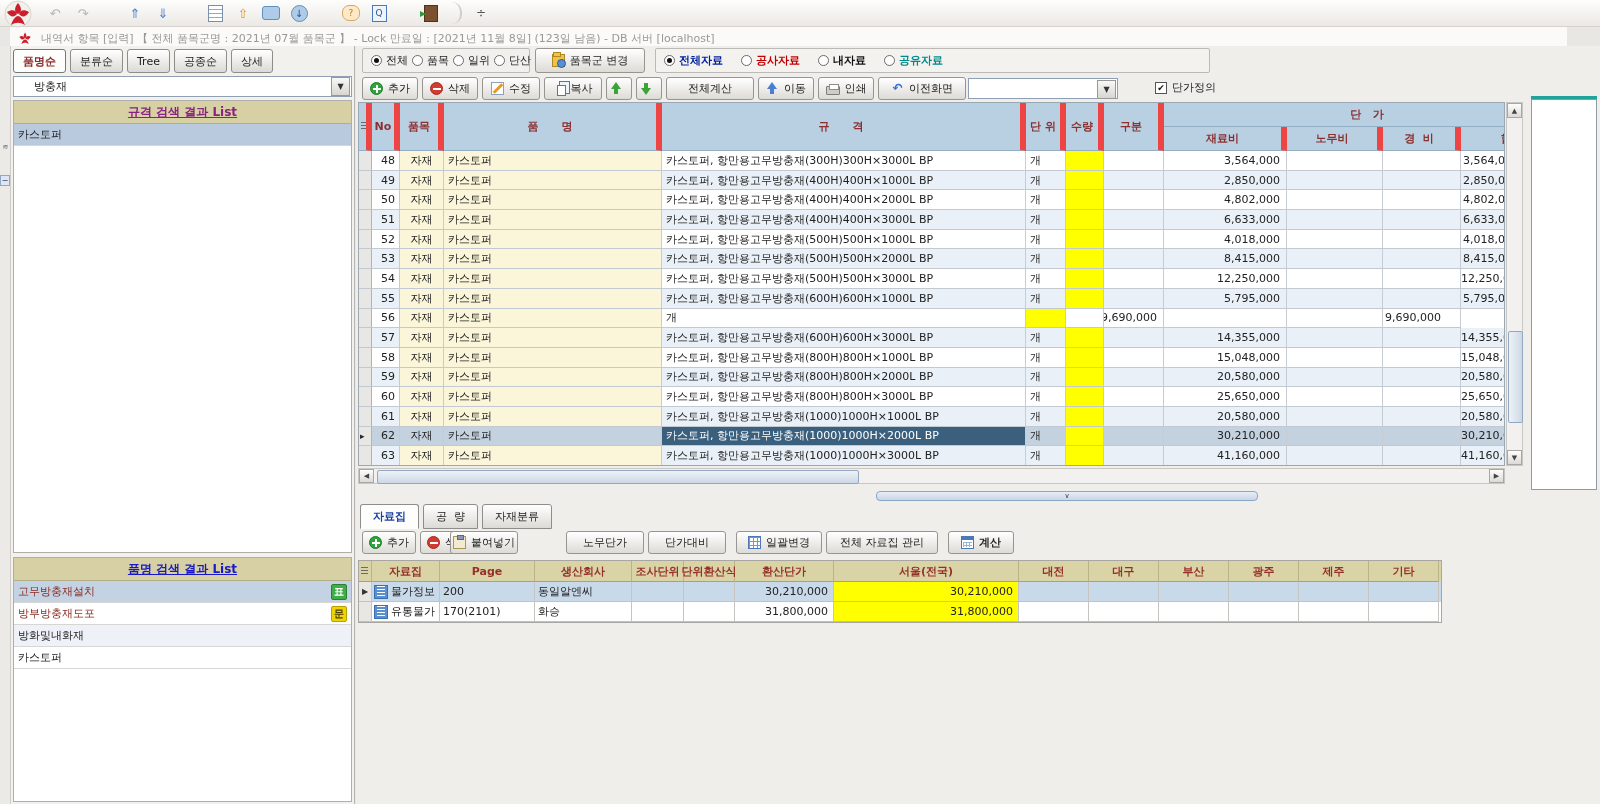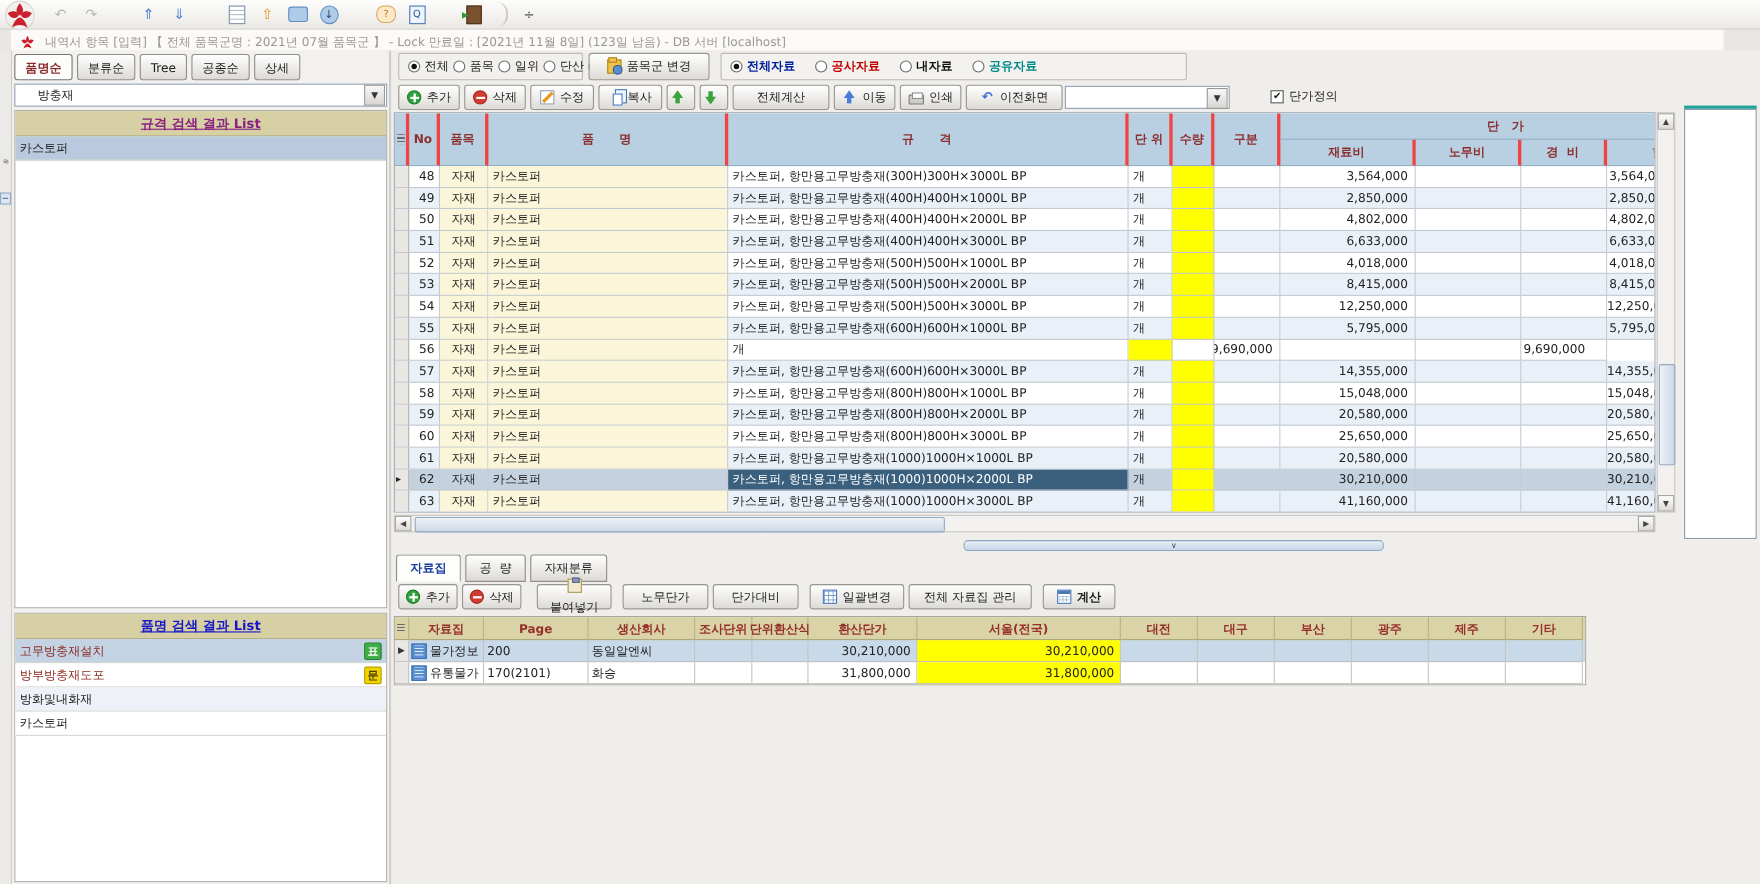--- a/index.html
+++ b/index.html
@@ -99,21 +99,21 @@
   .ic-folder::before{content:"";position:absolute;left:0;top:-3px;width:6px;height:3px;background:#f0c24a;border:1px solid #b08820}
   .ic-folder::after{content:"";position:absolute;right:-2px;bottom:-2px;width:7px;height:7px;border-radius:50%;background:#5a8fd0;border:1px solid #2a5a9a}
   .combo2{position:absolute;left:968px;top:78px;width:150px;height:21px;background:#fff;border:1px solid #8fa0b4;display:flex;box-sizing:border-box}
   .combo2 .sp{flex:1}
   .checkrow{position:absolute;left:1155px;top:80px;display:flex;align-items:center;gap:5px}
   .checkbox{width:12px;height:12px;background:#fff;border:1px solid #555;font-size:9px;line-height:11px;text-align:center;color:#111;box-sizing:border-box}
   
   .grid-wrap{left:358px;top:102px;width:1147px;height:364px;overflow:hidden;background:#fff;border:1px solid #9aa8b4;box-sizing:border-box}
   .mrow,.mhead-low,.mhead{display:grid;grid-template-columns:13px 28px 44px 218px 364px 40px 38px 60px 123px 96px 78px 115px}
   .mhead{grid-template-rows:24px 24px;background:#b9cfe2;color:#8b2f2f;font-weight:bold}
-  .mhead .hc{border-right:3px solid #ef4444;border-bottom:1px solid #93afc6;display:flex;align-items:center;justify-content:center;white-space:pre}
+  .mhead .hc{border-right:6px solid #ef4444;border-bottom:1px solid #93afc6;display:flex;align-items:center;justify-content:center;white-space:pre}
   .mhead .span2{grid-row:1/3}
   .hicon{background-image:repeating-linear-gradient(#6a6a6a 0 1px,transparent 1px 3px);background-size:7px 9px;background-position:2px center;background-repeat:no-repeat}
   .mrow{height:19.7px;background:#fff}
   .mrow:nth-child(even){background:#eaf0f7}
   .mrow .mc{border-right:1px solid #c6ccd3;border-bottom:1px solid #c3c9d0;display:flex;align-items:center;overflow:hidden;white-space:nowrap;box-sizing:border-box}
   .mc.c0{background:#e9e7e3;border-right:1px solid #b5b3af}
   .mc.c1{justify-content:flex-end;padding-right:4px}
   .mc.c2{justify-content:center;background:#fbf6d9}
   .mc.c3{padding-left:4px;background:#fbf6d9}
   .mc.c4,.mc.c5{padding-left:4px}
@@ -282,21 +282,21 @@
   </label>
     <label class="fradio">
     <span class="radio"></span>
     <span>중기</span>
   </label>
 </div>
 <div class="btn" style="left:535px;top:48px;width:110px;height:25px">
   <span class="ic ic-folder"></span>
   <span>품목군 변경</span>
 </div>
-<div class="groupbox" style="left:655px;top:48px;width:424px;background:#f4f2ef;gap:18px">
+<div class="groupbox" style="left:655px;top:48px;width:555px;background:#f4f2ef;gap:18px">
   <label class="fradio sel bold c-blue">
     <span class="radio"></span>
     <span>전체자료</span>
   </label>
     <label class="fradio bold c-red">
     <span class="radio"></span>
     <span>공사자료</span>
   </label>
     <label class="fradio bold c-black">
     <span class="radio"></span>
@@ -661,21 +661,21 @@
 </div>
 <div id="bottom-bar">
   <div class="btn btn2" style="left: 362px; top: 531px; width: 54px;">
     <span class="ic ic-add"></span>
     <span>추가</span>
   </div>
     <div class="btn btn2" style="left: 420px; top: 531px; width: 54px;">
     <span class="ic ic-del"></span>
     <span>삭제</span>
   </div>
-    <div class="btn btn2" style="left: 488px; top: 531px; width: 68px; flex-direction: column;">
+    <div class="btn btn2" style="left: 450px; top: 531px; width: 68px;">
     <span class="ic ic-paste"></span>
     <span>붙여넣기</span>
   </div>
     <div class="btn btn2" style="left: 566px; top: 531px; width: 78px;">
 
     <span>노무단가</span>
   </div>
     <div class="btn btn2" style="left: 648px; top: 531px; width: 78px;">
 
     <span>단가대비</span>

